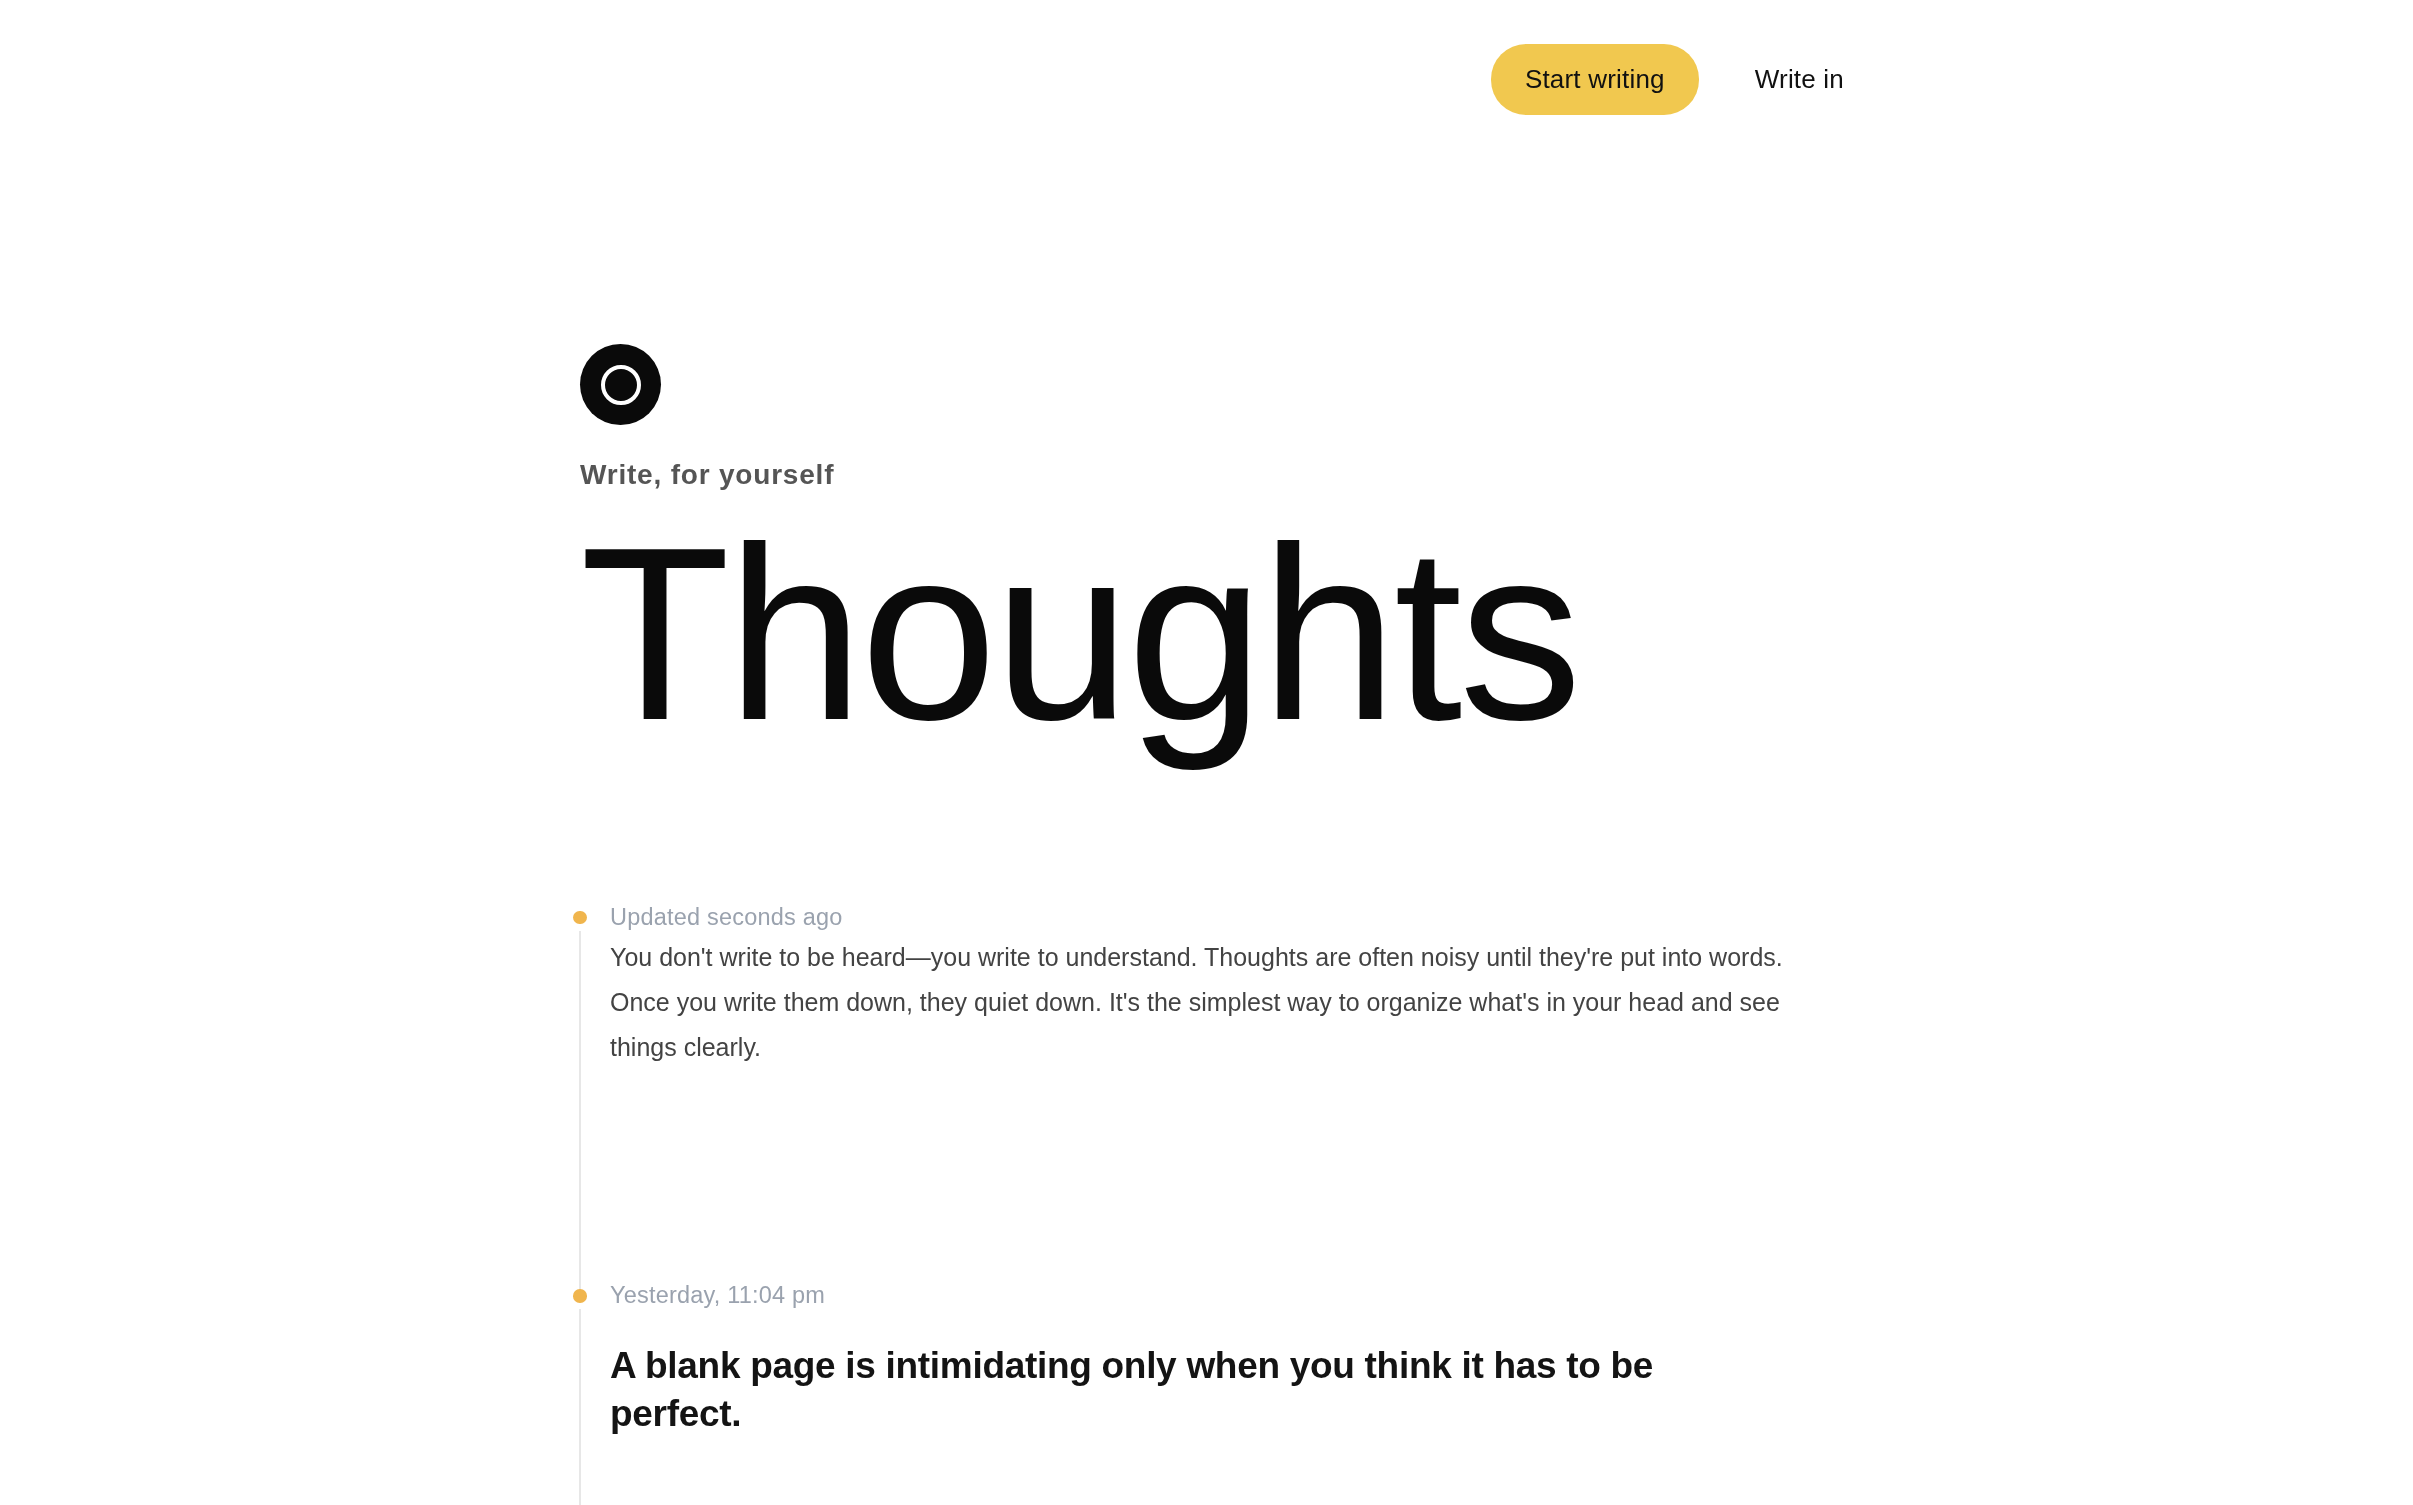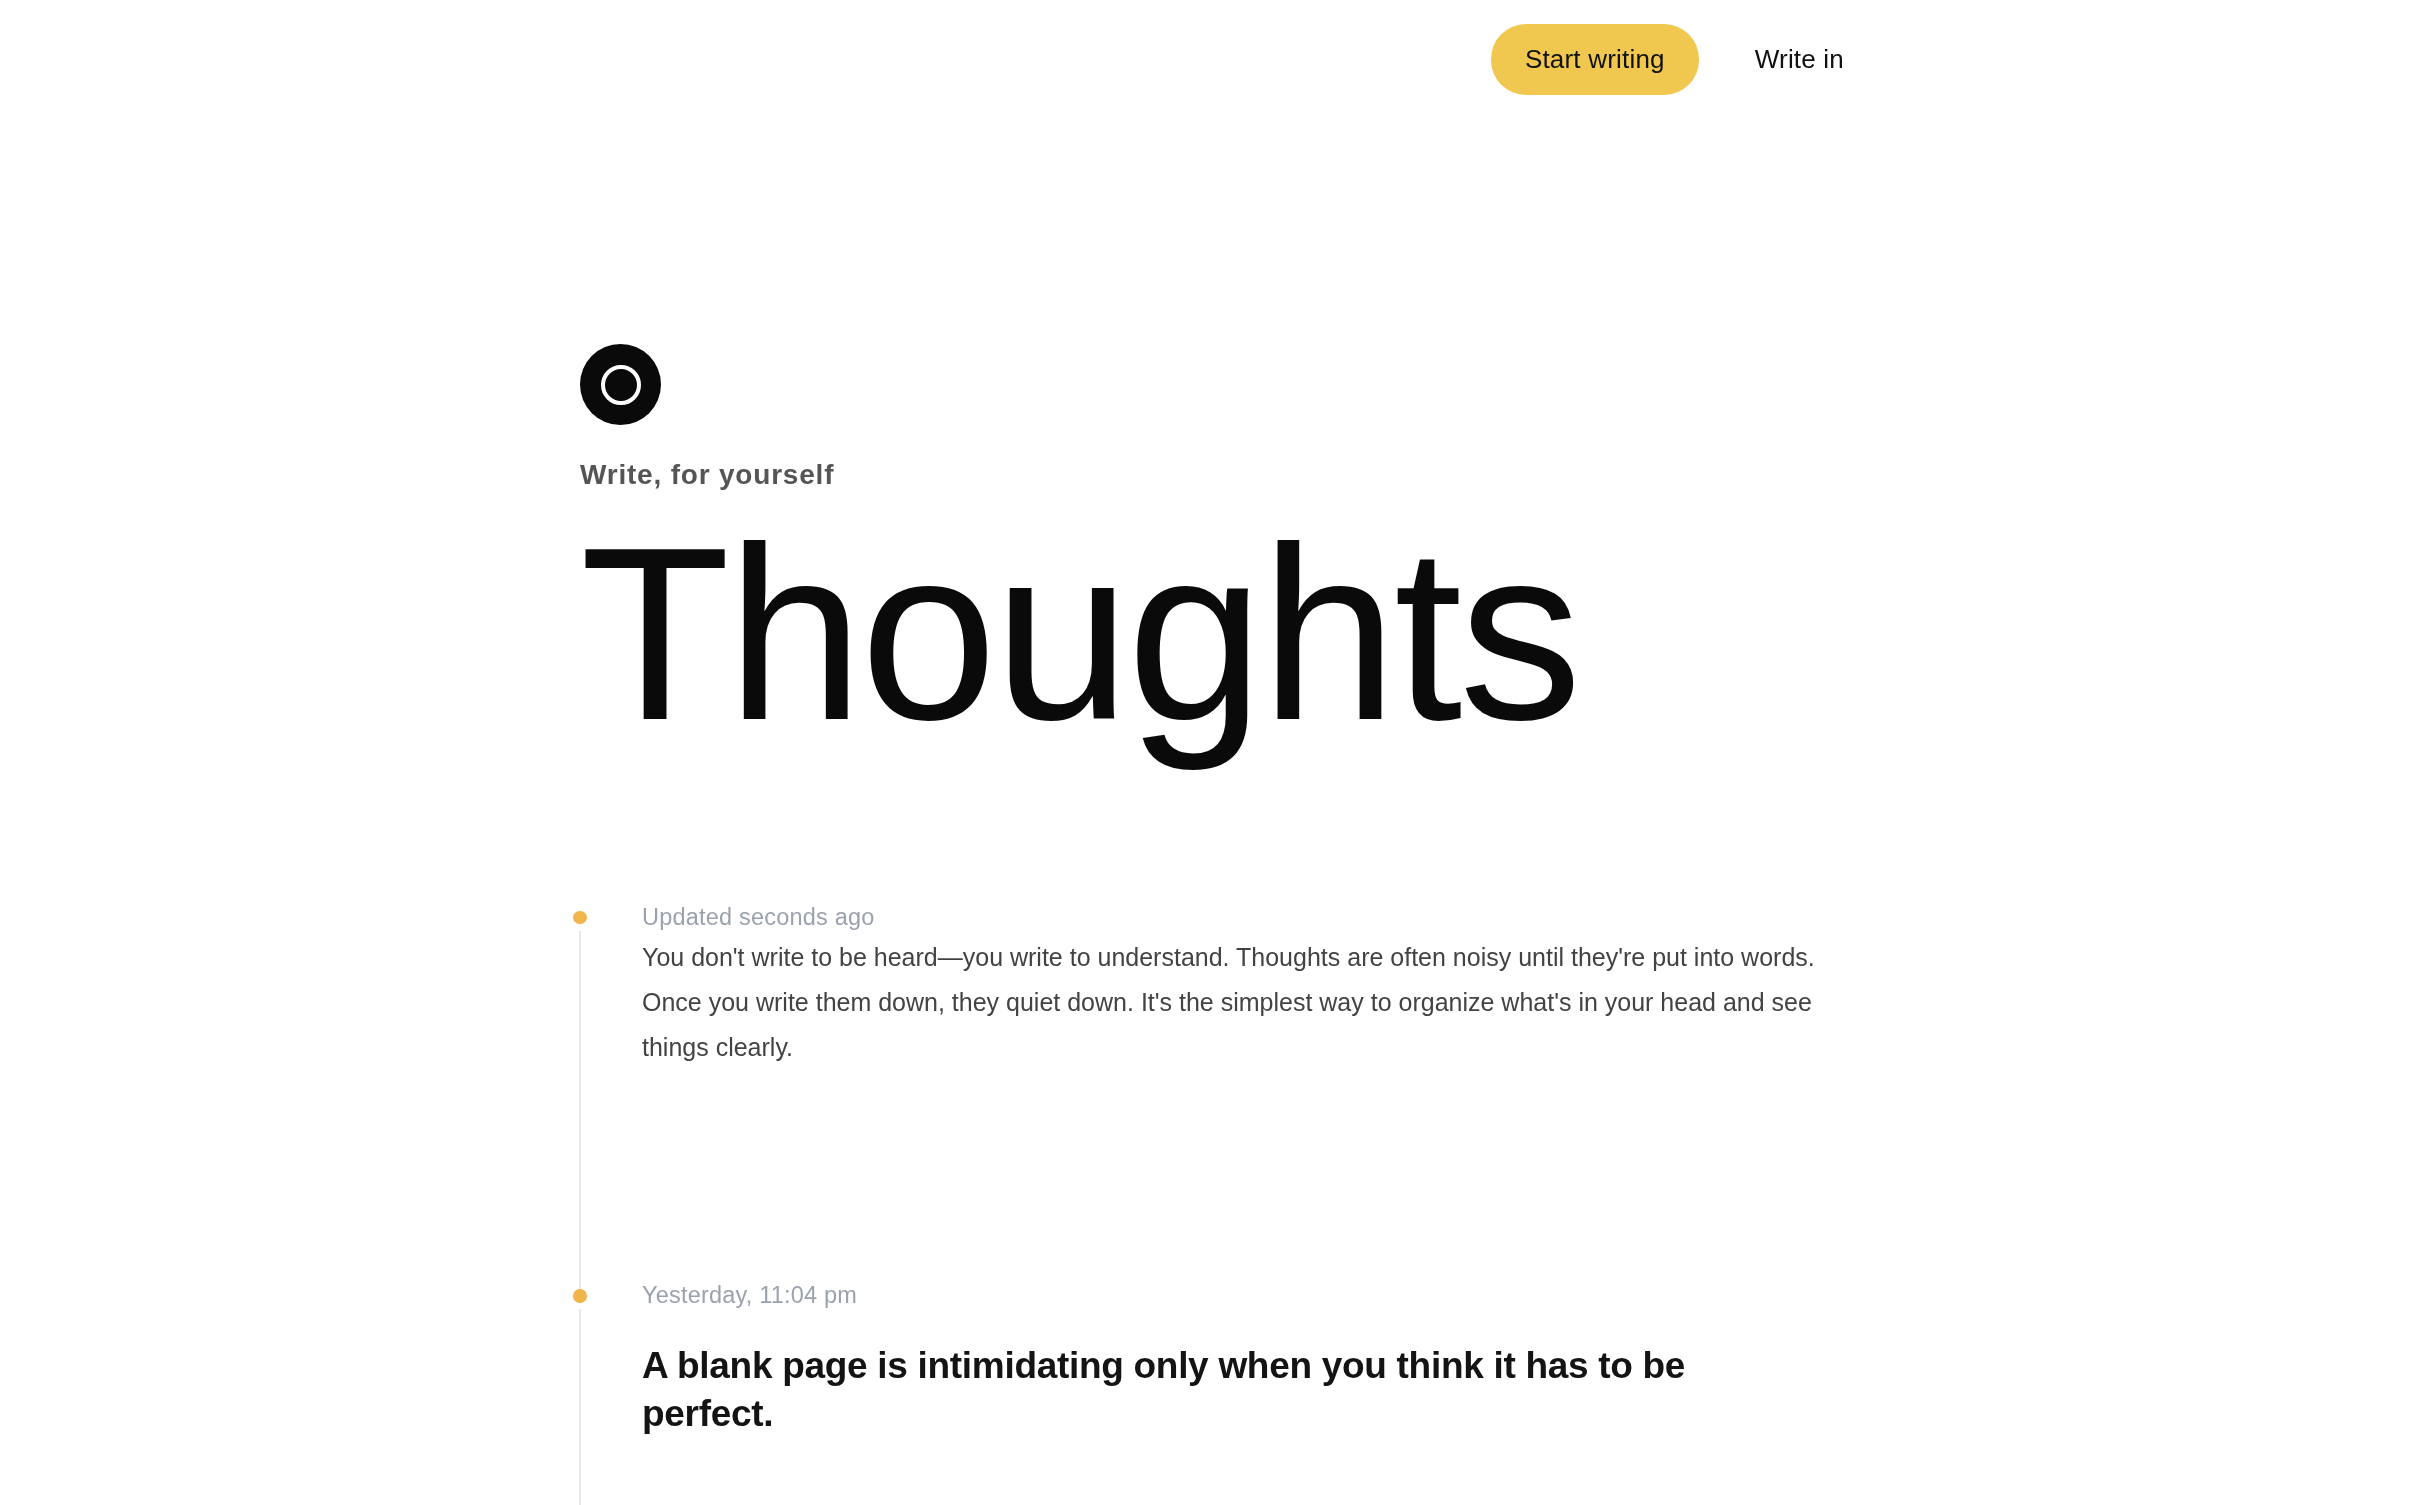--- a/index.html
+++ b/index.html
@@ -10,21 +10,21 @@
     position: relative;
     width: 2413px;
     height: 1505px;
     background: #ffffff;
     overflow: hidden;
   }
 
   
   .header {
     position: absolute;
-    top: 24px;
+    top: 44px;
     right: 569px;
     display: flex;
     align-items: center;
     gap: 56px;
     z-index: 5;
   }
   .btn-pill {
     height: 71px;
     padding: 0 34px;
     border: none;
@@ -92,21 +92,21 @@
     letter-spacing: -3.4px;
     color: #0a0a0a;
     white-space: nowrap;
   }
 
   
   .timeline { margin-top: 143px; }
 
   .entry {
     position: relative;
-    padding-left: 62px;
+    padding-left: 30px;
   }
   .entry-1 { margin-bottom: 214px; }
 
   .dot {
     position: absolute;
     left: -6.7px;
     top: 5px;
     width: 13.5px;
     height: 13.5px;
     border-radius: 50%;

